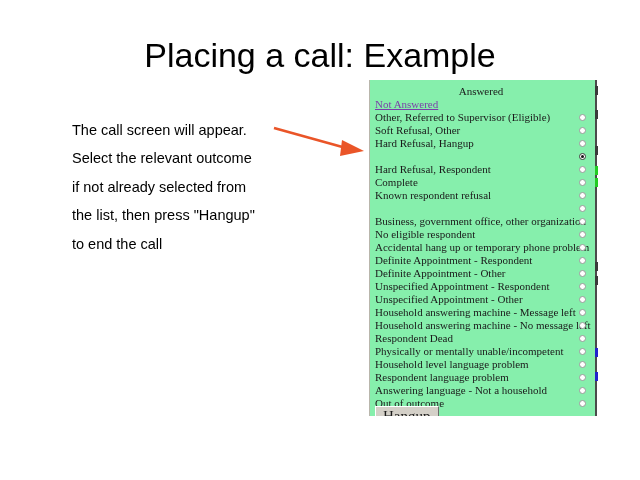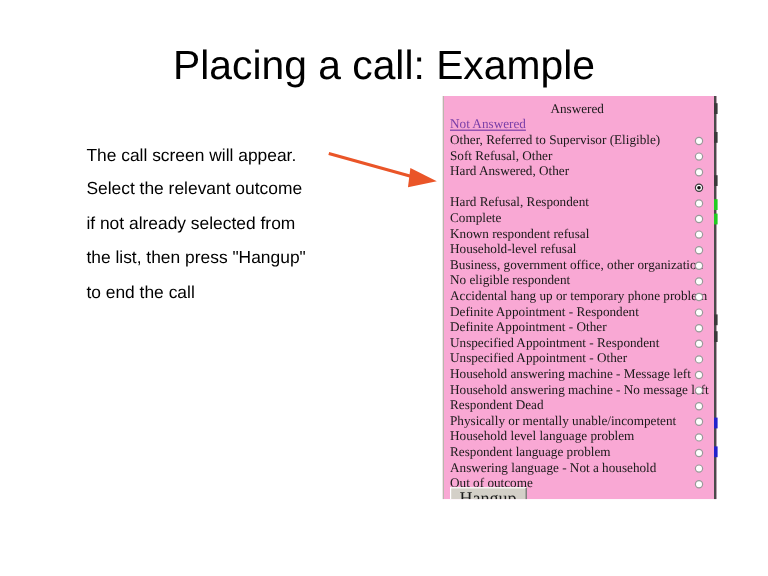--- a/index.html
+++ b/index.html
@@ -53,21 +53,21 @@
     height: 46px;
   }
 
   
   #screen-panel {
     position: absolute;
     left: 369px;
     top: 80px;
     width: 228px;
     height: 386px;
-    background: #f9a8d4;
+    background: #86efac;
     border-left: 1px solid #b9b6ac;
     border-bottom: 1px solid #b9b6ac;
     box-sizing: border-box;
   }
 
   #answered-heading {
     position: absolute;
     left: 0;
     top: 5px;
     width: 222px;
@@ -192,40 +192,39 @@
         </div>
         <div class="outcome-row">
           <span class="outcome-label">Other, Referred to Supervisor (Eligible)</span>
           <span class="radio"></span>
         </div>
         <div class="outcome-row">
           <span class="outcome-label">Soft Refusal, Other</span>
           <span class="radio"></span>
         </div>
         <div class="outcome-row">
-          <span class="outcome-label">Hard Answered, Other</span>
+          <span class="outcome-label">Hard Refusal, Hangup</span>
           <span class="radio"></span>
         </div>
         <div class="outcome-row">
           <span class="radio checked"></span>
         </div>
         <div class="outcome-row">
           <span class="outcome-label">Hard Refusal, Respondent</span>
           <span class="radio"></span>
         </div>
         <div class="outcome-row">
           <span class="outcome-label">Complete</span>
           <span class="radio"></span>
         </div>
         <div class="outcome-row">
           <span class="outcome-label">Known respondent refusal</span>
           <span class="radio"></span>
         </div>
         <div class="outcome-row">
-          <span class="outcome-label">Household-level refusal</span>
           <span class="radio"></span>
         </div>
         <div class="outcome-row">
           <span class="outcome-label">Business, government office, other organization</span>
           <span class="radio"></span>
         </div>
         <div class="outcome-row">
           <span class="outcome-label">No eligible respondent</span>
           <span class="radio"></span>
         </div>

